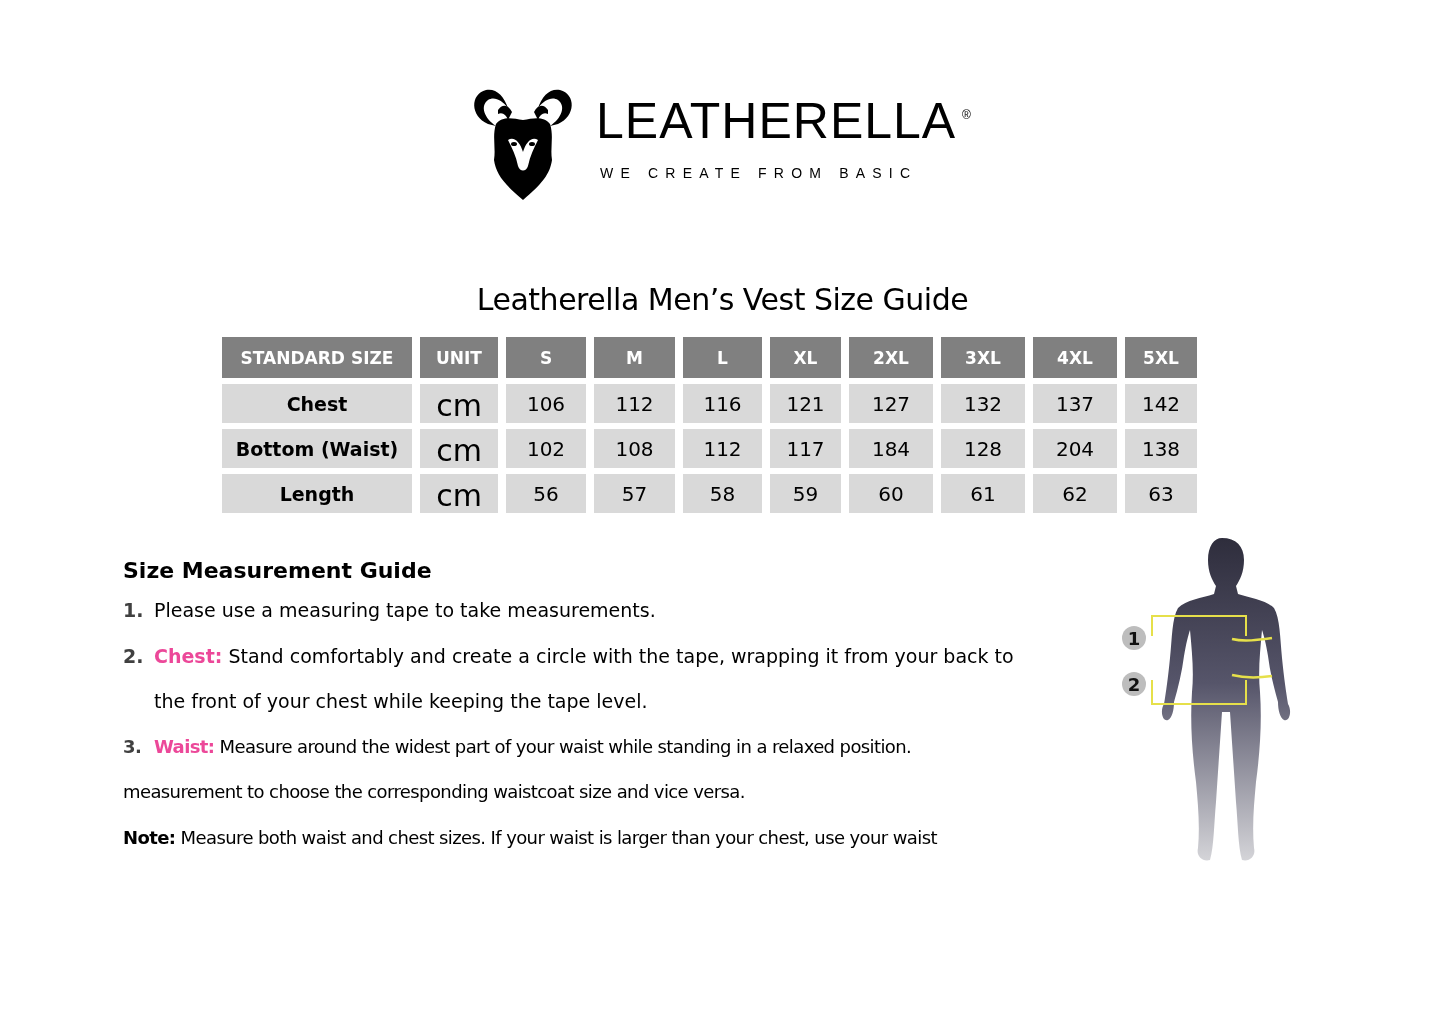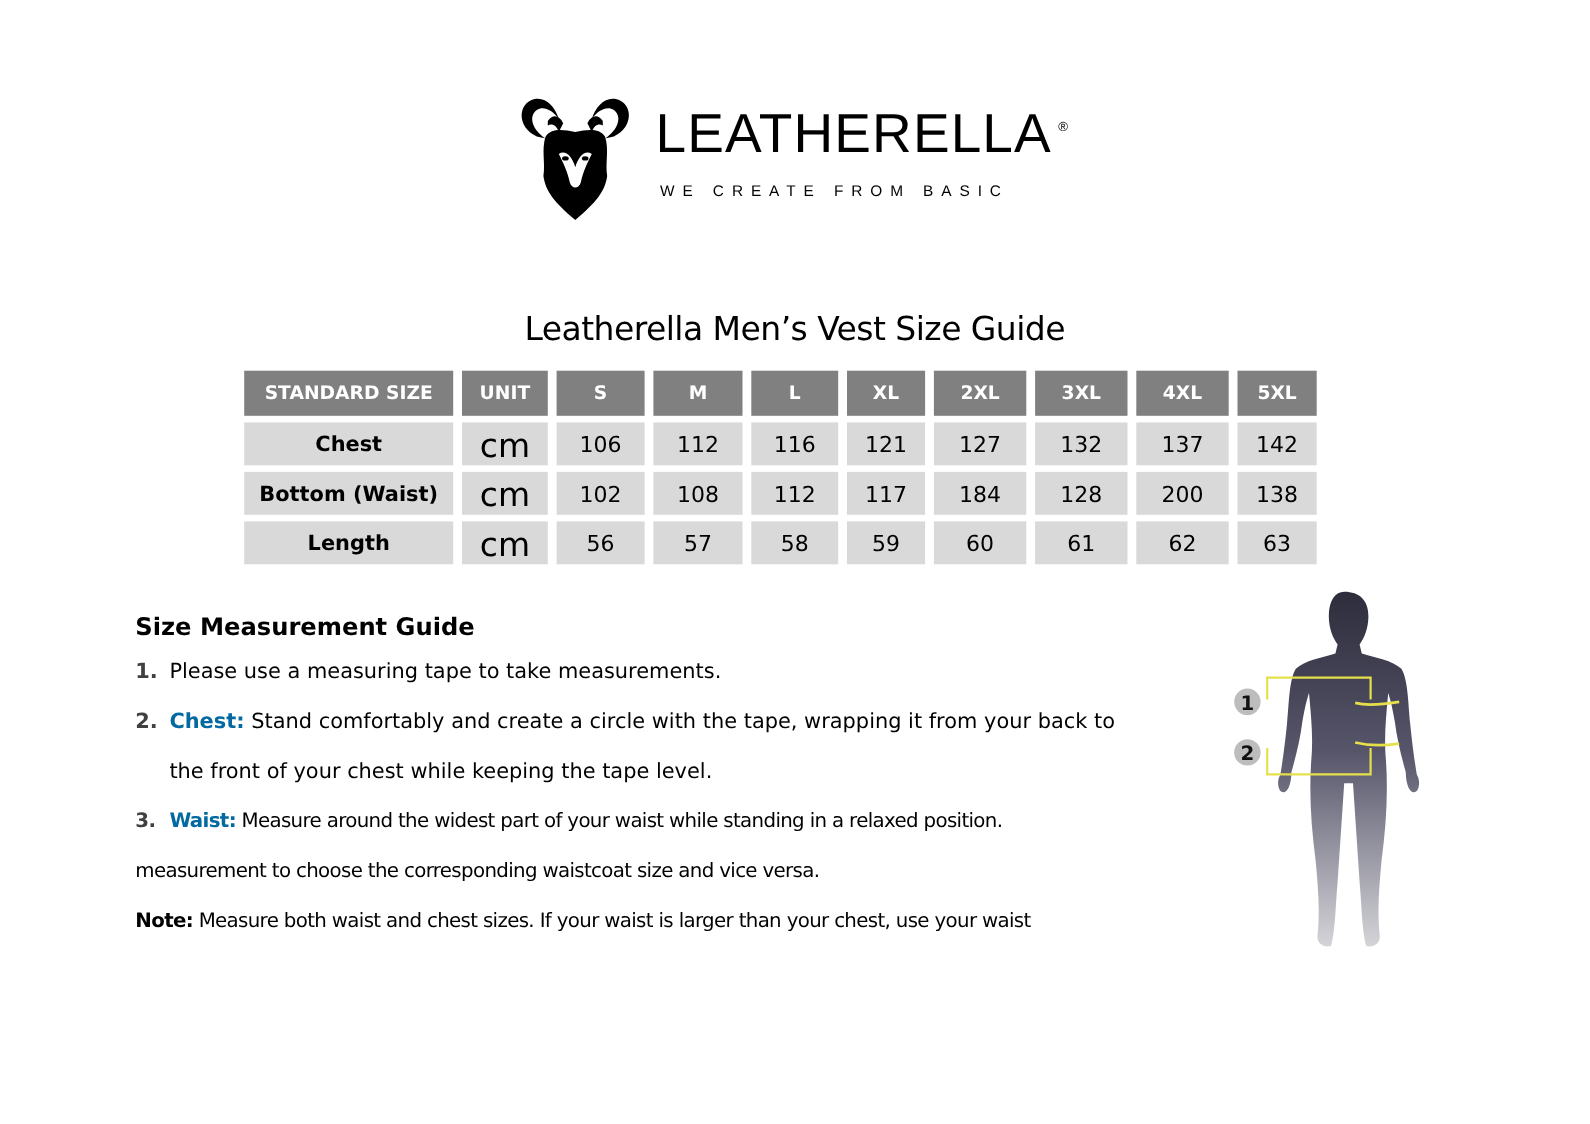--- a/index.html
+++ b/index.html
@@ -21,21 +21,21 @@
       font-family: "DejaVu Sans", sans-serif; text-align: center; }
     .size-table td { background: #d9d9d9; height: 35px; padding: 0; text-align: center; font-size: 20px;
       font-family: "DejaVu Sans", sans-serif; }
     .size-table td.label { font-weight: bold; font-size: 19px; }
     .size-table td.unit { font-size: 30px; padding-top: 4px; }
 
     .guide { position: absolute; left: 123px; top: 555px; width: 960px; font-family: "DejaVu Sans", sans-serif; }
     .guide h2 { margin: 0; font-size: 22px; font-weight: bold; height: 40px; line-height: 32px; }
     .guide .line { font-size: 19px; height: 45.5px; line-height: 30px; white-space: nowrap; }
     .guide .num { font-weight: bold; color: #404040; display: inline-block; width: 31px; }
-    .guide .kw { font-weight: bold; color: #0369a1; }
+    .guide .kw { font-weight: bold; color: #ec4899; }
     .guide .kw.note { color: #000; }
     .guide .indent { padding-left: 31px; }
     .guide .cond { letter-spacing: -0.6px; font-size: 18px; }
 
     .figure { position: absolute; left: 1110px; top: 532px; width: 190px; height: 340px; }
   </style>
 </head>
 <body>
 
 <div class="logo">
@@ -90,21 +90,21 @@
     </tr>
     <tr>
       <td class="label">Bottom (Waist)</td>
       <td class="unit">cm</td>
       <td>102</td>
       <td>108</td>
       <td>112</td>
       <td>117</td>
       <td>184</td>
       <td>128</td>
-      <td>200</td>
+      <td>204</td>
       <td>138</td>
     </tr>
     <tr>
       <td class="label">Length</td>
       <td class="unit">cm</td>
       <td>56</td>
       <td>57</td>
       <td>58</td>
       <td>59</td>
       <td>60</td>

